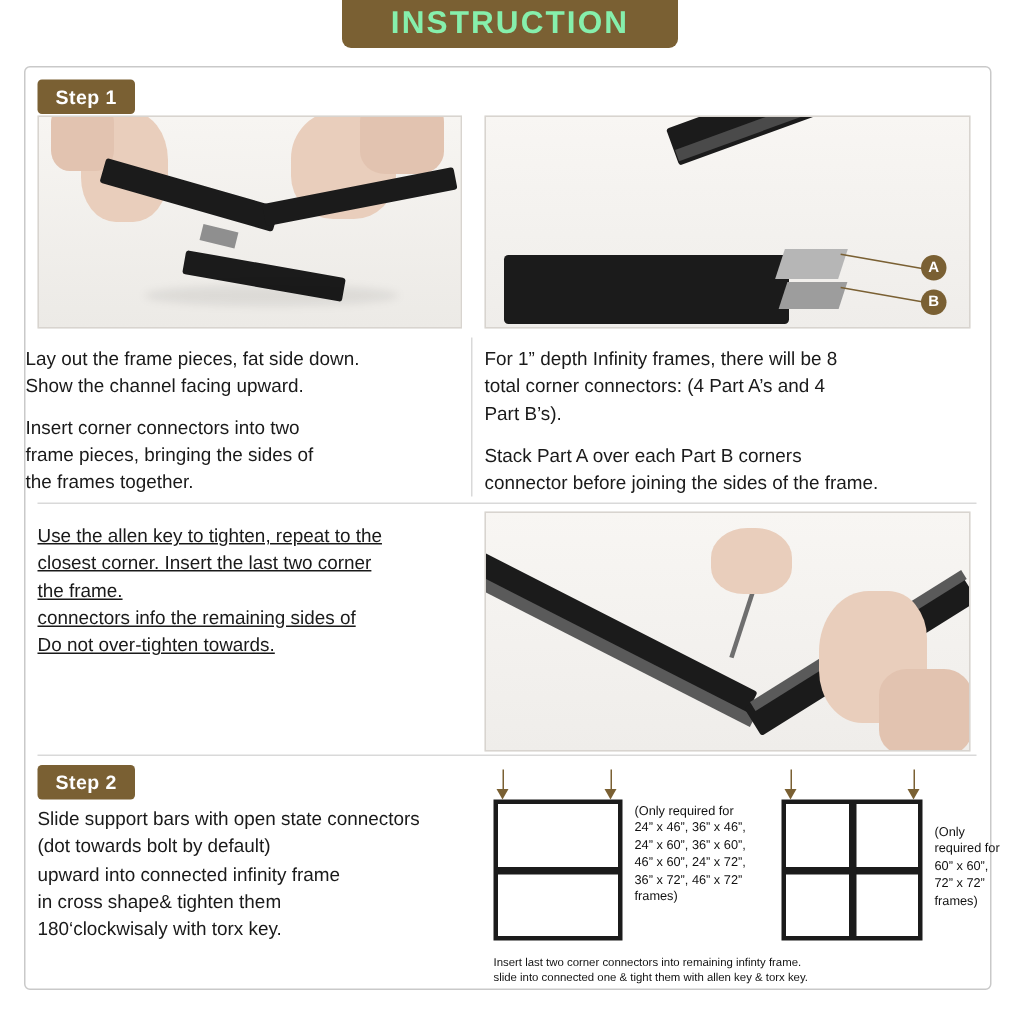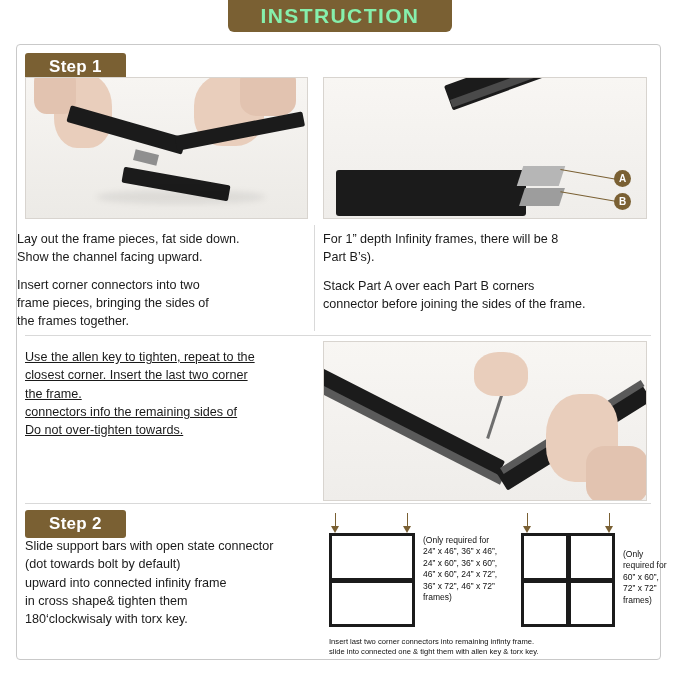--- a/index.html
+++ b/index.html
@@ -46,23 +46,23 @@
     border: 1px solid #c9c9c9;
     border-radius: 4px;
     box-sizing: border-box;
   }
 
   
   .step-chip {
     position: absolute;
     background: #7a6033;
     color: #fff;
-    font-size: 17px;
+    font-size: 13px;
     font-weight: bold;
-    padding: 4px 24px;
+    padding: 4px 12px;
     border-radius: 3px;
     letter-spacing: .3px;
   }
   #step1-chip { top: 8px; left: 8px; }
   #step2-chip { top: 465px; left: 8px; }
 
   
   .photo {
     position: absolute;
     background: #f3f1ee;
@@ -191,20 +191,21 @@
     <div>Lay out the frame pieces, fat side down.</div>
     <div>Show the channel facing upward.</div>
     <div style="height:9px;"></div>
     <div>Insert corner connectors into two</div>
     <div>frame pieces, bringing the sides of</div>
     <div>the frames together.</div>
   </div>
 
   <div class="txt" style="top:185px; left:306px; width:325px;">
     <div class="brown">For 1” depth Infinity frames, there will be 8</div>
+    <div class="brown">total corner connectors: (4 Part A’s and 4</div>
     <div class="brown">Part B’s).</div>
     <div style="height:10px;"></div>
     <div>Stack Part A over each Part B corners</div>
     <div>connector before joining the sides of the frame.</div>
   </div>
 
   <div class="vdivider" style="top:180px; left:297px; height:106px;"></div>
 
   <div class="divider" style="top:290px; left:8px; width:626px;"></div>
 
@@ -229,21 +230,21 @@
     <div class="hand" style="top:10px; left:150px; width:54px; height:44px; background:#e9cebc; border-radius:45% 45% 40% 40%;"></div>
     <div class="hand" style="top:52px; left:222px; width:72px; height:88px; background:#e9cebc; border-radius:46% 36% 40% 40%;"></div>
     <div class="hand" style="top:104px; left:262px; width:62px; height:58px; background:#e2c3b0; border-radius:30%;"></div>
   </div>
 
   <div class="divider" style="top:458px; left:8px; width:626px;"></div>
 
   <div class="step-chip" id="step2-chip">Step 2</div>
 
   <div class="txt" style="top:492px; left:8px; width:300px;">
-    <div>Slide support bars with open state connector</div>
+    <div>Slide support bars with open state connectors</div>
     <div>(dot towards bolt by default)</div>
     <div>upward into connected infinity frame</div>
     <div>in cross shape&amp; tighten them</div>
     <div>180‘clockwisaly with torx key.</div>
   </div>
 
   <div style="position:absolute; top:466px; left:306px; width:328px; height:148px;">
 
     <div class="frame-diagram" style="top:22px; left:6px; width:86px; height:94px;">
       <div class="cross-h" style="top:42px; left:0; width:80px; height:5px;"></div>

